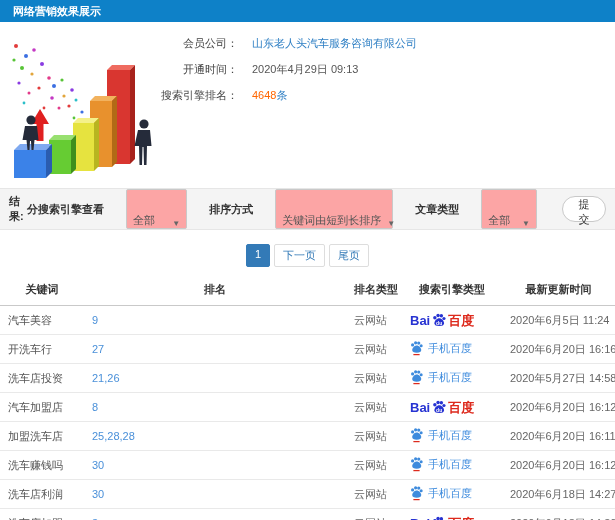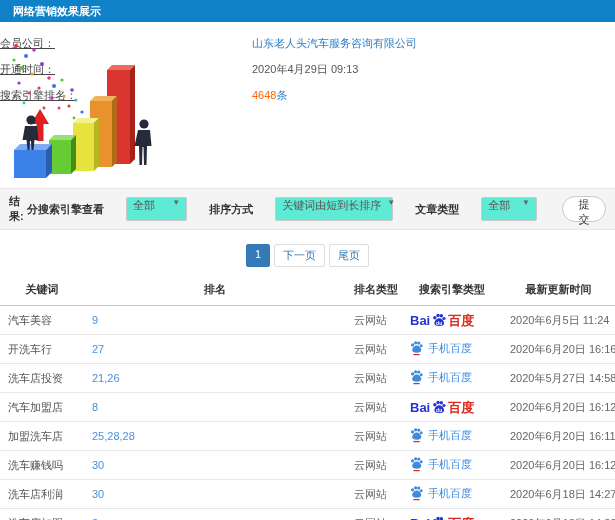--- a/index.html
+++ b/index.html
@@ -10,34 +10,34 @@
 
   
   .titlebar { height:22px; background:var(--header-bg,#0e81c8); color:#fff;
     font-size:11px; font-weight:bold; line-height:22px; padding-left:13px; }
 
   
   .info { position:relative; height:166px; background:#fff; }
   .illustration { position:absolute; left:4px; top:6px; width:156px; height:156px; }
   .info-fields { padding-top:8px; }
   .info-row { display:flex; height:26px; align-items:center; font-size:11px; }
-  .info-label { width:238px; text-align:left; color:#444;text-decoration:underline; }
+  .info-label { width:238px; text-align:right; color:#444; }
   .info-value { margin-left:14px; color:#555; }
   .lnk { color:var(--link,#2e7fc4); }
   .hl  { color:var(--highlight,#ff6600); }
 
   
   .filter-bar { height:42px; background:#f4f4f4; border-top:1px solid #e6e6e6;
     border-bottom:1px solid #e6e6e6; display:flex; align-items:center;
     font-size:11px; padding:0 9px; }
   .result-label { font-weight:bold; color:#333; }
   .filter-controls { margin-left:auto; display:flex; align-items:center; gap:22px; }
   .flabel { font-weight:bold; color:#333; white-space:nowrap; }
-  .select { height:24px; background:#5eead4; border:1px solid #c9c9c9; border-radius:2px;
-    display:flex; align-items:flex-start; padding:0 6px; color:#555; cursor:pointer; white-space:nowrap; }
+  .select { height:40px; background:#fca5a5; border:1px solid #c9c9c9; border-radius:2px;
+    display:flex; align-items:flex-end; padding:0 6px; color:#555; cursor:pointer; white-space:nowrap; }
   .select .caret { margin-left:auto; padding-left:6px; font-size:8px; color:#666; }
   .sel-engine { width:66px; }
   .sel-sort { width:118px; }
   .sel-type { width:60px; }
   .submit-btn { height:26px; padding:0 11px; background:#fff; border:1px solid #c9c9c9;
     border-radius:13px; color:#333; font-size:11px; margin-left:3px; cursor:pointer; }
 
   
   .pagination { display:flex; justify-content:center; gap:4px; margin:14px 0 10px; }
   .page-btn { min-width:22px; padding:3px 8px; font-size:11px; border:1px solid #ddd;

